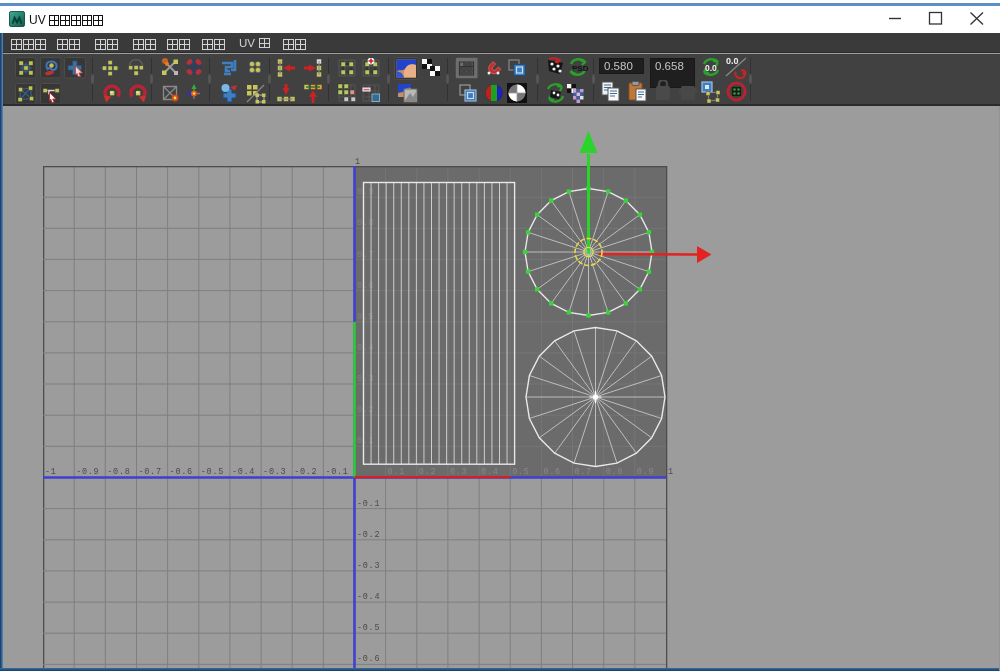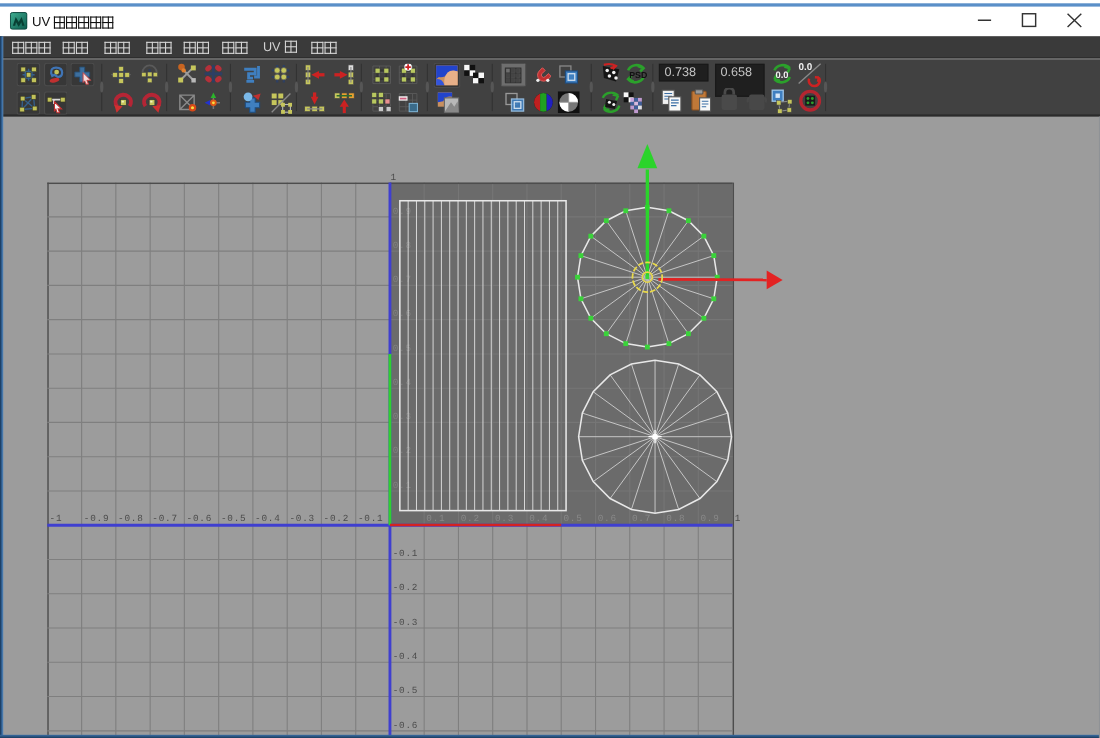--- a/index.html
+++ b/index.html
@@ -384,21 +384,21 @@
       <rect x="14" y="6" width="3.5" height="3.5" fill="#c8a0d8"></rect>
       <rect x="7" y="9.5" width="3.5" height="3.5" fill="#4060a0"></rect>
       <rect x="10.5" y="9.5" width="3.5" height="3.5" fill="#e0c0e8"></rect>
       <rect x="14" y="9.5" width="3.5" height="3.5" fill="#4060a0"></rect>
       <rect x="7" y="13" width="3.5" height="3.5" fill="#c8a0d8"></rect>
       <rect x="10.5" y="13" width="3.5" height="3.5" fill="#4060a0"></rect>
       <rect x="14" y="13" width="3.5" height="3.5" fill="#e8e8f0"></rect>
       <rect x="10.5" y="16.5" width="3.5" height="3.5" fill="#c8a0d8"></rect>
     </g>
   </svg>
-<div class="abs" style="left:599px;top:57.5px;width:45px;height:16.5px;background:#1f1f1f;border:1px solid #191919;color:#c4c4c4;font-size:11.5px;line-height:14.5px;padding-left:4px">0.738</div>
+<div class="abs" style="left:599px;top:57.5px;width:45px;height:16.5px;background:#1f1f1f;border:1px solid #191919;color:#c4c4c4;font-size:11.5px;line-height:14.5px;padding-left:4px">0.580</div>
 <div class="abs" style="left:650px;top:57.5px;width:45px;height:30px;background:#1f1f1f;border:1px solid #191919;color:#c4c4c4;font-size:11.5px;line-height:14.5px;padding-left:4px">0.658</div>
 <svg class="abs" style="left:700px;top:56px" width="22" height="22" viewBox="0 0 22 22">
     <path d="M4 8 A8 7 0 0 1 18 6 M18 6 L13 4.5 M18 6 L16 10" stroke="#2ba02b" stroke-width="2.4" fill="none"></path>
 <path d="M18 14 A8 7 0 0 1 4 16 M4 16 L9 17.5 M4 16 L6 12" stroke="#2ba02b" stroke-width="2.4" fill="none"></path>
 <text x="5" y="14.5" font-size="8.5" font-family="Liberation Sans" font-weight="bold" fill="#f0f0f0">0.0</text>
   </svg>
 <svg class="abs" style="left:724px;top:54px" width="26" height="26" viewBox="0 0 26 26">
     <text x="2" y="10" font-size="9" font-family="Liberation Sans" font-weight="bold" fill="#f0f0f0">0.0</text>
 <path d="M2 22 L22 4" stroke="#8a8a8a" stroke-width="1.2"></path>
 <path d="M12 19 A5 5 0 1 0 20 15 M20 15 L20.5 19 M20 15 L16.5 16" stroke="#c22" stroke-width="2.2" fill="none" transform="rotate(20 16 17)"></path>

